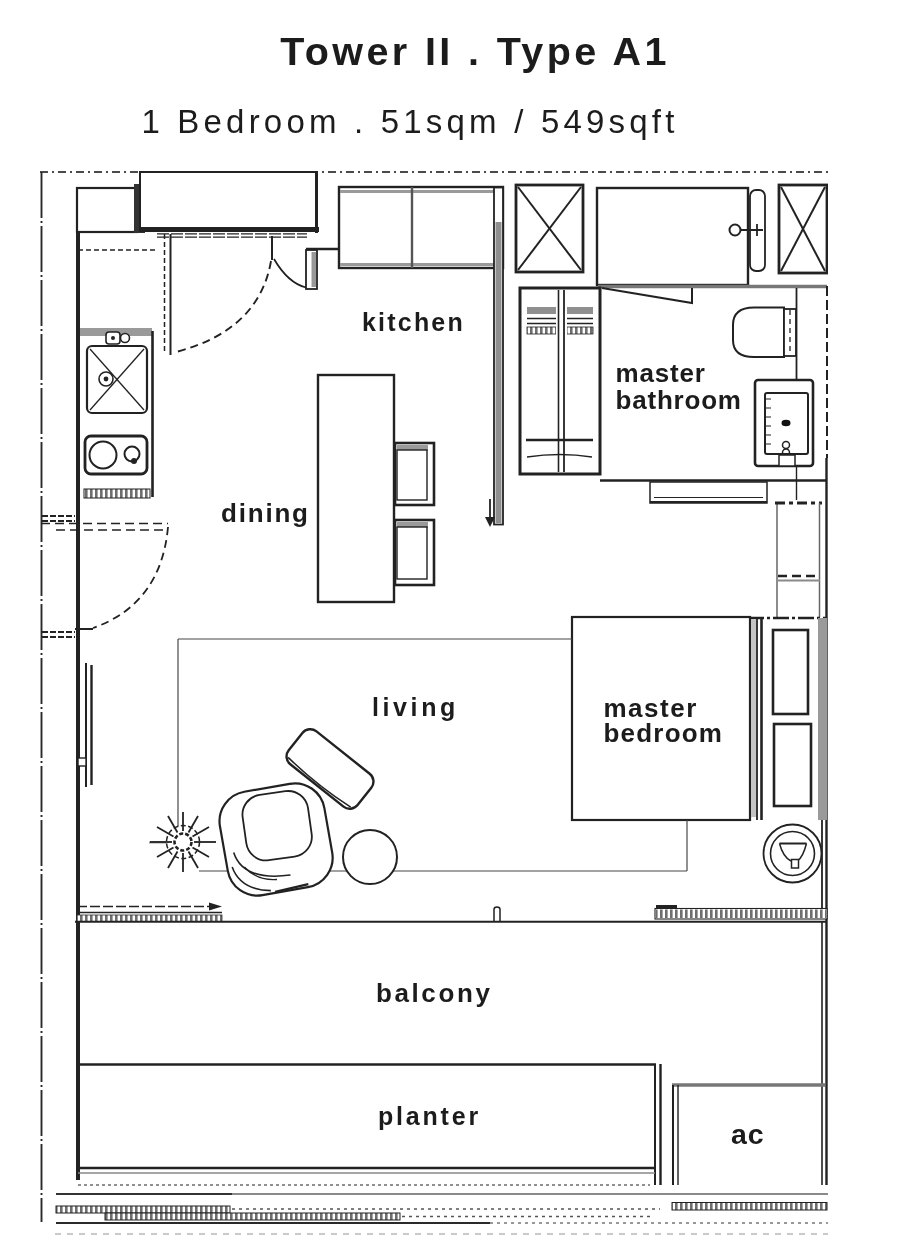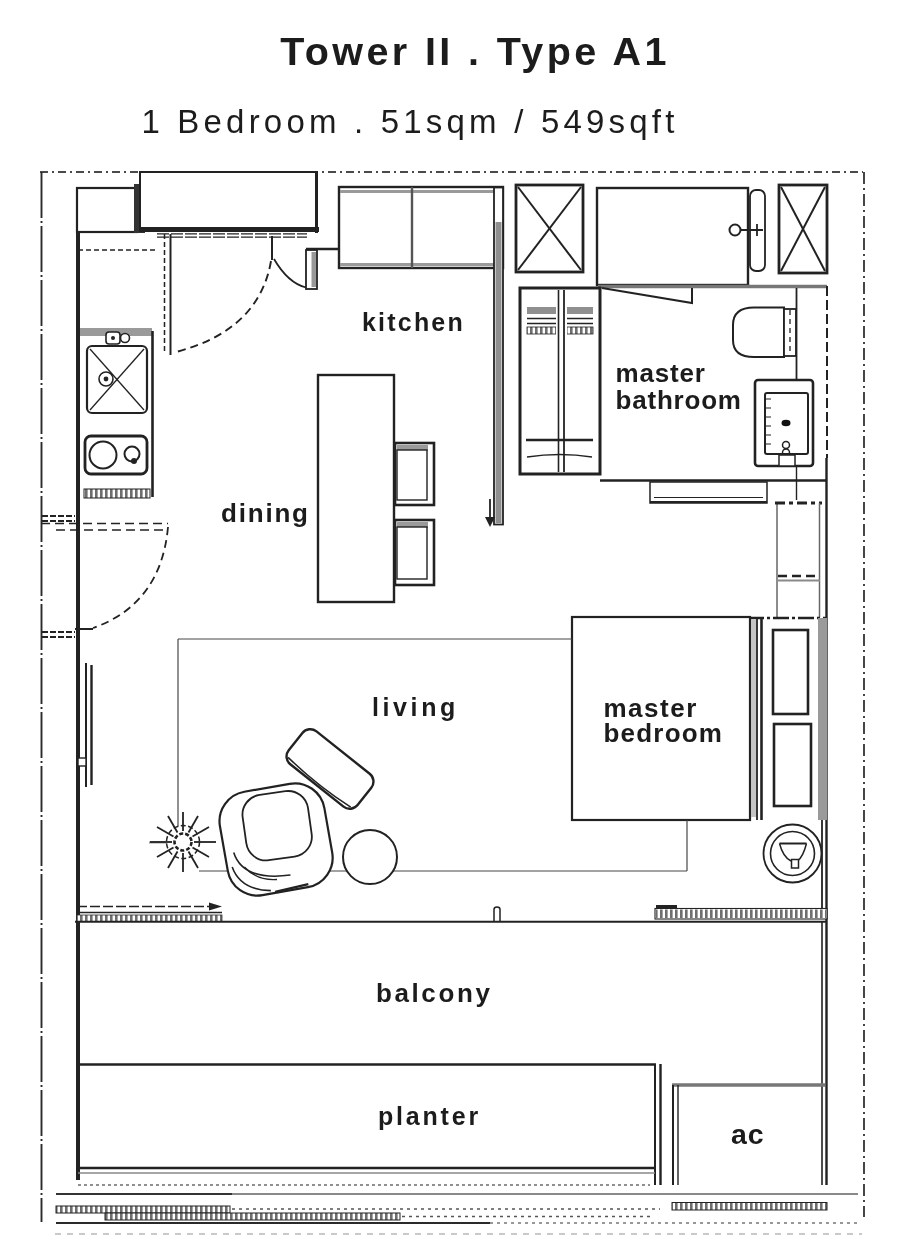--- a/index.html
+++ b/index.html
@@ -1,16 +1,16 @@
 <!DOCTYPE html>
 <html><head>
 <meta charset="utf-8">
 <style>
   html,body{margin:0;padding:0;background:#fff;}
-  .page{position:relative;width:900px;height:1252px;background:#fff;overflow:hidden;
+  .page{position:relative;width:828px;height:1252px;background:#fff;overflow:hidden;
         font-family:"Liberation Sans", sans-serif;}
   svg{position:absolute;left:0;top:0;}
   .t{fill:#1c1c1c;}
 </style>
 </head>
 <body>
 <div class="page">
 <svg width="900" height="1252" viewBox="0 0 900 1252" fill="none" stroke-linecap="butt">
 <defs>
   <pattern id="sill" width="5" height="8" patternUnits="userSpaceOnUse">

